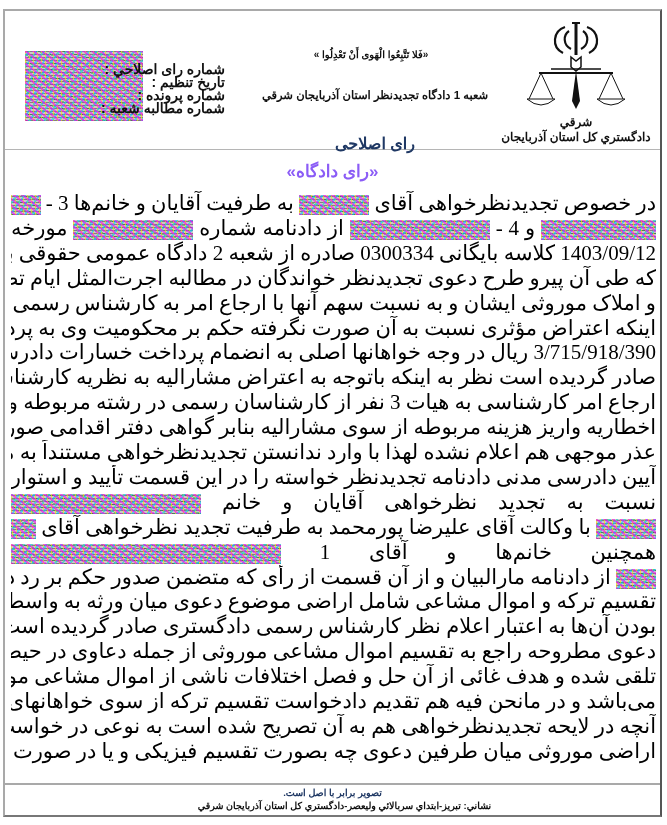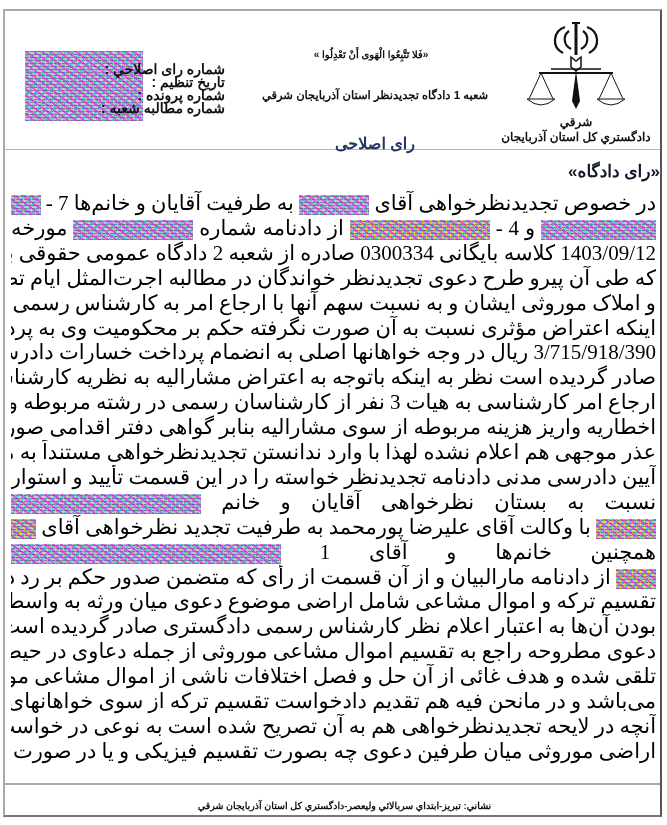--- a/index.html
+++ b/index.html
@@ -24,21 +24,21 @@
     position: absolute;
     background-color: #c8c8c8;
     background-image:
       repeating-linear-gradient(37deg, rgba(255,0,255,0.55) 0 2px, transparent 2px 5px),
       repeating-linear-gradient(-53deg, rgba(0,200,255,0.55) 0 2px, transparent 2px 6px),
       repeating-linear-gradient(90deg, rgba(255,230,0,0.6) 0 1px, transparent 1px 4px),
       repeating-linear-gradient(0deg, rgba(40,40,40,0.45) 0 1px, transparent 1px 3px),
       repeating-linear-gradient(15deg, rgba(0,180,60,0.45) 0 1px, transparent 1px 7px);
   }
   .body-area { position: absolute; left: 0; right: 0; top: 138px; height: 642px; }
-  .section-title { position: absolute; top: 12px; left: 0; right: 0; text-align: right; direction: rtl; font-family: "Liberation Sans", sans-serif; font-weight: bold; font-size: 17px; color: #0f172a; }
+  .section-title { position: absolute; top: 12px; left: 0; right: 0; text-align: center; direction: rtl; font-family: "Liberation Sans", sans-serif; font-weight: bold; font-size: 17px; color: #8b5cf6; }
   .text-line {
     position: absolute; right: 4px; left: 6px; height: 25px; direction: rtl; white-space: nowrap; overflow: hidden;
     font-family: "Liberation Serif", serif; font-size: 21px; line-height: 25px; color: #000; text-align: justify; text-align-last: justify;
   }
   .text-line .noise { position: relative; display: inline-block; height: 20px; vertical-align: middle; }
   .footer { position: absolute; left: 0; right: 0; bottom: 0; height: 30px; border-top: 2px solid #a9a9a9; direction: rtl; text-align: center; }
   .footer-line1 { position: absolute; top: 2px; left: 0; right: 0; font-family: "Liberation Sans", sans-serif; font-size: 9.5px; font-weight: bold; color: #1f3864; }
   .footer-line2 { position: absolute; top: 15px; left: 0; right: 0; font-family: "Liberation Sans", sans-serif; font-size: 9.5px; font-weight: bold; color: #111; padding-left: 24px; }
 </style>
 </head>
@@ -87,42 +87,43 @@
       <div class="meta-row" style="top:12px;">شماره رای اصلاحي :</div>
       <div class="meta-row" style="top:25px;">تاريخ تنظيم :</div>
       <div class="meta-row" style="top:38px;">شماره پرونده :</div>
       <div class="meta-row" style="top:51px;">شماره مطالبه شعبه :</div>
     </div>
   </div>
 
   <div class="body-area">
     <div class="section-title">«رای دادگاه»</div>
     <div id="lines">
-        <div class="text-line" style="top: 42px;"><span>در خصوص تجدیدنظرخواهی آقای</span> <span class="noise" style="width: 70px;"></span> <span>به طرفیت آقایان و خانم‌ها 7 -</span> <span class="noise" style="width: 110px;"></span></div>
+        <div class="text-line" style="top: 42px;"><span>در خصوص تجدیدنظرخواهی آقای</span> <span class="noise" style="width: 70px;"></span> <span>به طرفیت آقایان و خانم‌ها 3 -</span> <span class="noise" style="width: 110px;"></span></div>
         <div class="text-line" style="top: 66.9px;"><span class="noise" style="width: 115px;"></span> <span>و 4 -</span> <span class="noise" style="width: 140px;"></span> <span>از دادنامه شماره</span> <span class="noise" style="width: 120px;"></span> <span>مورخه</span></div>
         <div class="text-line" style="top: 91.8px;"><span>1403/09/12 کلاسه بایگانی 0300334 صادره از شعبه 2 دادگاه عمومی حقوقی بستان‌آباد</span></div>
         <div class="text-line" style="top: 116.7px;"><span>که طی آن پیرو طرح دعوی تجدیدنظر خواندگان در مطالبه اجرت‌المثل ایام تصرف اراضی</span></div>
         <div class="text-line" style="top: 141.6px;"><span>و املاک موروثی ایشان و به نسبت سهم آنها با ارجاع امر به کارشناس رسمی دادگستری و</span></div>
         <div class="text-line" style="top: 166.5px;"><span>اینکه اعتراض مؤثری نسبت به آن صورت نگرفته حکم بر محکومیت وی به پرداخت مبلغ</span></div>
         <div class="text-line" style="top: 191.4px;"><span>3/715/918/390 ریال در وجه خواهانها اصلی به انضمام پرداخت خسارات دادرسی ایشان</span></div>
         <div class="text-line" style="top: 216.3px;"><span>صادر گردیده است نظر به اینکه باتوجه به اعتراض مشارالیه به نظریه کارشناس بدوی و</span></div>
         <div class="text-line" style="top: 241.2px;"><span>ارجاع امر کارشناسی به هیات 3 نفر از کارشناسان رسمی در رشته مربوطه و علیرغم ابلاغ</span></div>
         <div class="text-line" style="top: 266.1px;"><span>اخطاریه واریز هزینه مربوطه از سوی مشارالیه بنابر گواهی دفتر اقدامی صورت نگرفته و</span></div>
         <div class="text-line" style="top: 291px;"><span>عذر موجهی هم اعلام نشده لهذا با وارد ندانستن تجدیدنظرخواهی مستنداً به ماده 358 از قانون</span></div>
         <div class="text-line" style="top: 315.9px;"><span>آیین دادرسی مدنی دادنامه تجدیدنظر خواسته را در این قسمت تأیید و استوار می‌نماید و اما</span></div>
-        <div class="text-line" style="top: 340.8px;"><span>نسبت به بستان نظرخواهی آقایان و خانم</span> <span class="noise" style="width: 190px;"></span></div>
+        <div class="text-line" style="top: 340.8px;"><span>نسبت به تجدید نظرخواهی آقایان و خانم</span> <span class="noise" style="width: 190px;"></span></div>
         <div class="text-line" style="top: 365.7px;"><span class="noise" style="width: 60px;"></span> <span>با وکالت آقای علیرضا پورمحمد به طرفیت تجدید نظرخواهی آقای</span> <span class="noise" style="width: 88px;"></span></div>
         <div class="text-line" style="top: 390.6px;"><span>همچنین خانم‌ها و آقای 1</span> <span class="noise" style="width: 270px;"></span></div>
         <div class="text-line" style="top: 415.5px;"><span class="noise" style="width: 40px;"></span> <span>از دادنامه مارالبیان و از آن قسمت از رأی که متضمن صدور حکم بر رد دعوی</span></div>
         <div class="text-line" style="top: 440.4px;"><span>تقسیم ترکه و اموال مشاعی شامل اراضی موضوع دعوی میان ورثه به واسطه غیر قابل تقسیم</span></div>
         <div class="text-line" style="top: 465.3px;"><span>بودن آن‌ها به اعتبار اعلام نظر کارشناس رسمی دادگستری صادر گردیده است نظر به اینکه</span></div>
         <div class="text-line" style="top: 490.2px;"><span>دعوی مطروحه راجع به تقسیم اموال مشاعی موروثی از جمله دعاوی در حیطه امور حسبی</span></div>
         <div class="text-line" style="top: 515.1px;"><span>تلقی شده و هدف غائی از آن حل و فصل اختلافات ناشی از اموال مشاعی موروثی میان ورثه</span></div>
         <div class="text-line" style="top: 540px;"><span>می‌باشد و در مانحن فیه هم تقدیم دادخواست تقسیم ترکه از سوی خواهانهای اصلی و بنابر</span></div>
         <div class="text-line" style="top: 564.9px;"><span>آنچه در لایحه تجدیدنظرخواهی هم به آن تصریح شده است به نوعی در خواست تعیین تکلیف</span></div>
         <div class="text-line" style="top: 589.8px;"><span>اراضی موروثی میان طرفین دعوی چه بصورت تقسیم فیزیکی و یا در صورت غیر قابل</span></div>
       </div>
   </div>
 
   <div class="footer">
+    <div class="footer-line1">تصوير برابر با اصل است.</div>
     <div class="footer-line2">نشاني:  تبريز-ابتداي سربالائي وليعصر-دادگستري كل استان آذربايجان شرقي</div>
   </div>
 </div>
 
 </body></html>

